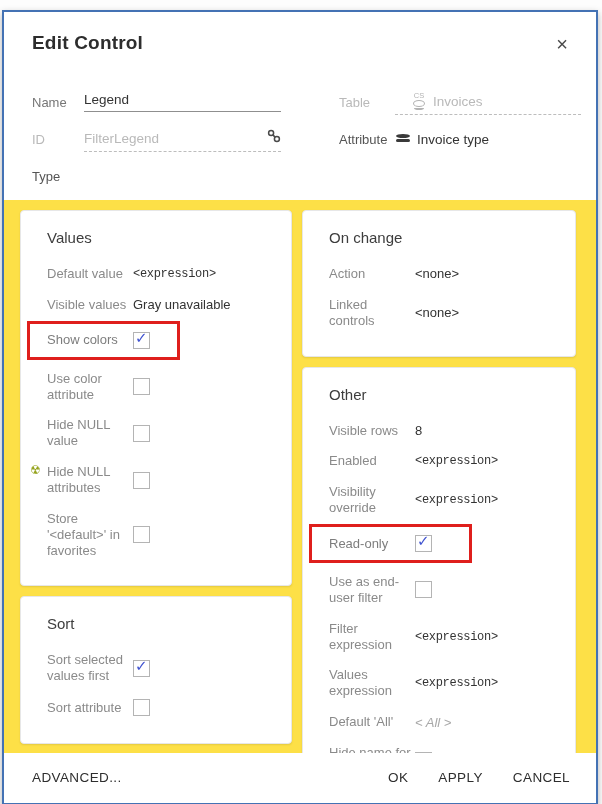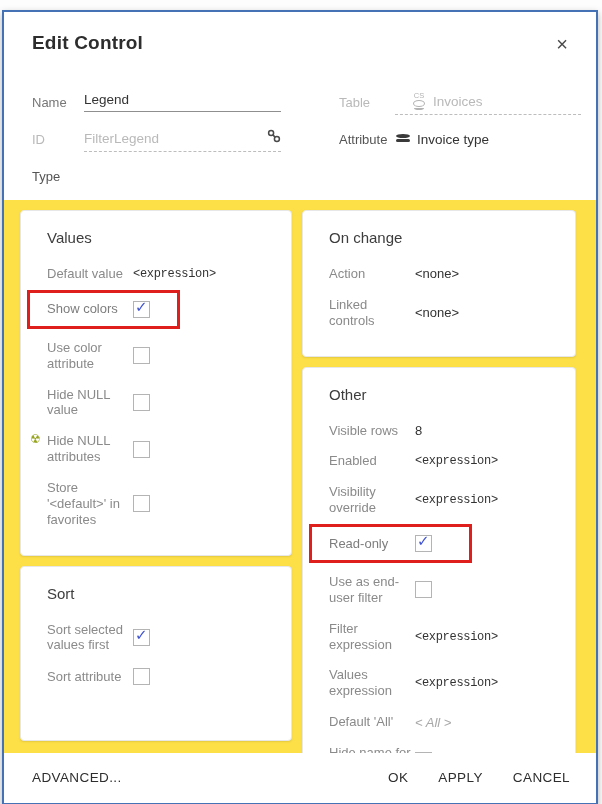--- a/index.html
+++ b/index.html
@@ -119,20 +119,24 @@
 
   <div class="cardsArea">
 
     <div class="col l">
       <div class="card">
         <div class="ctitle">Values</div>
         <div class="row">
           <span class="lbl">Default value</span>
           <span class="val mono">&lt;expression&gt;</span>
         </div>
+        <div class="row">
+          <span class="lbl">Visible values</span>
+          <span class="val">Gray unavailable</span>
+        </div>
         <div class="hl w1">
           <span class="lbl">Show colors</span>
           <span class="cb checked"></span>
         </div>
         <div class="row">
           <span class="lbl">Use color attribute</span>
           <span class="cb"></span>
         </div>
         <div class="row">
           <span class="lbl">Hide NULL value</span>

